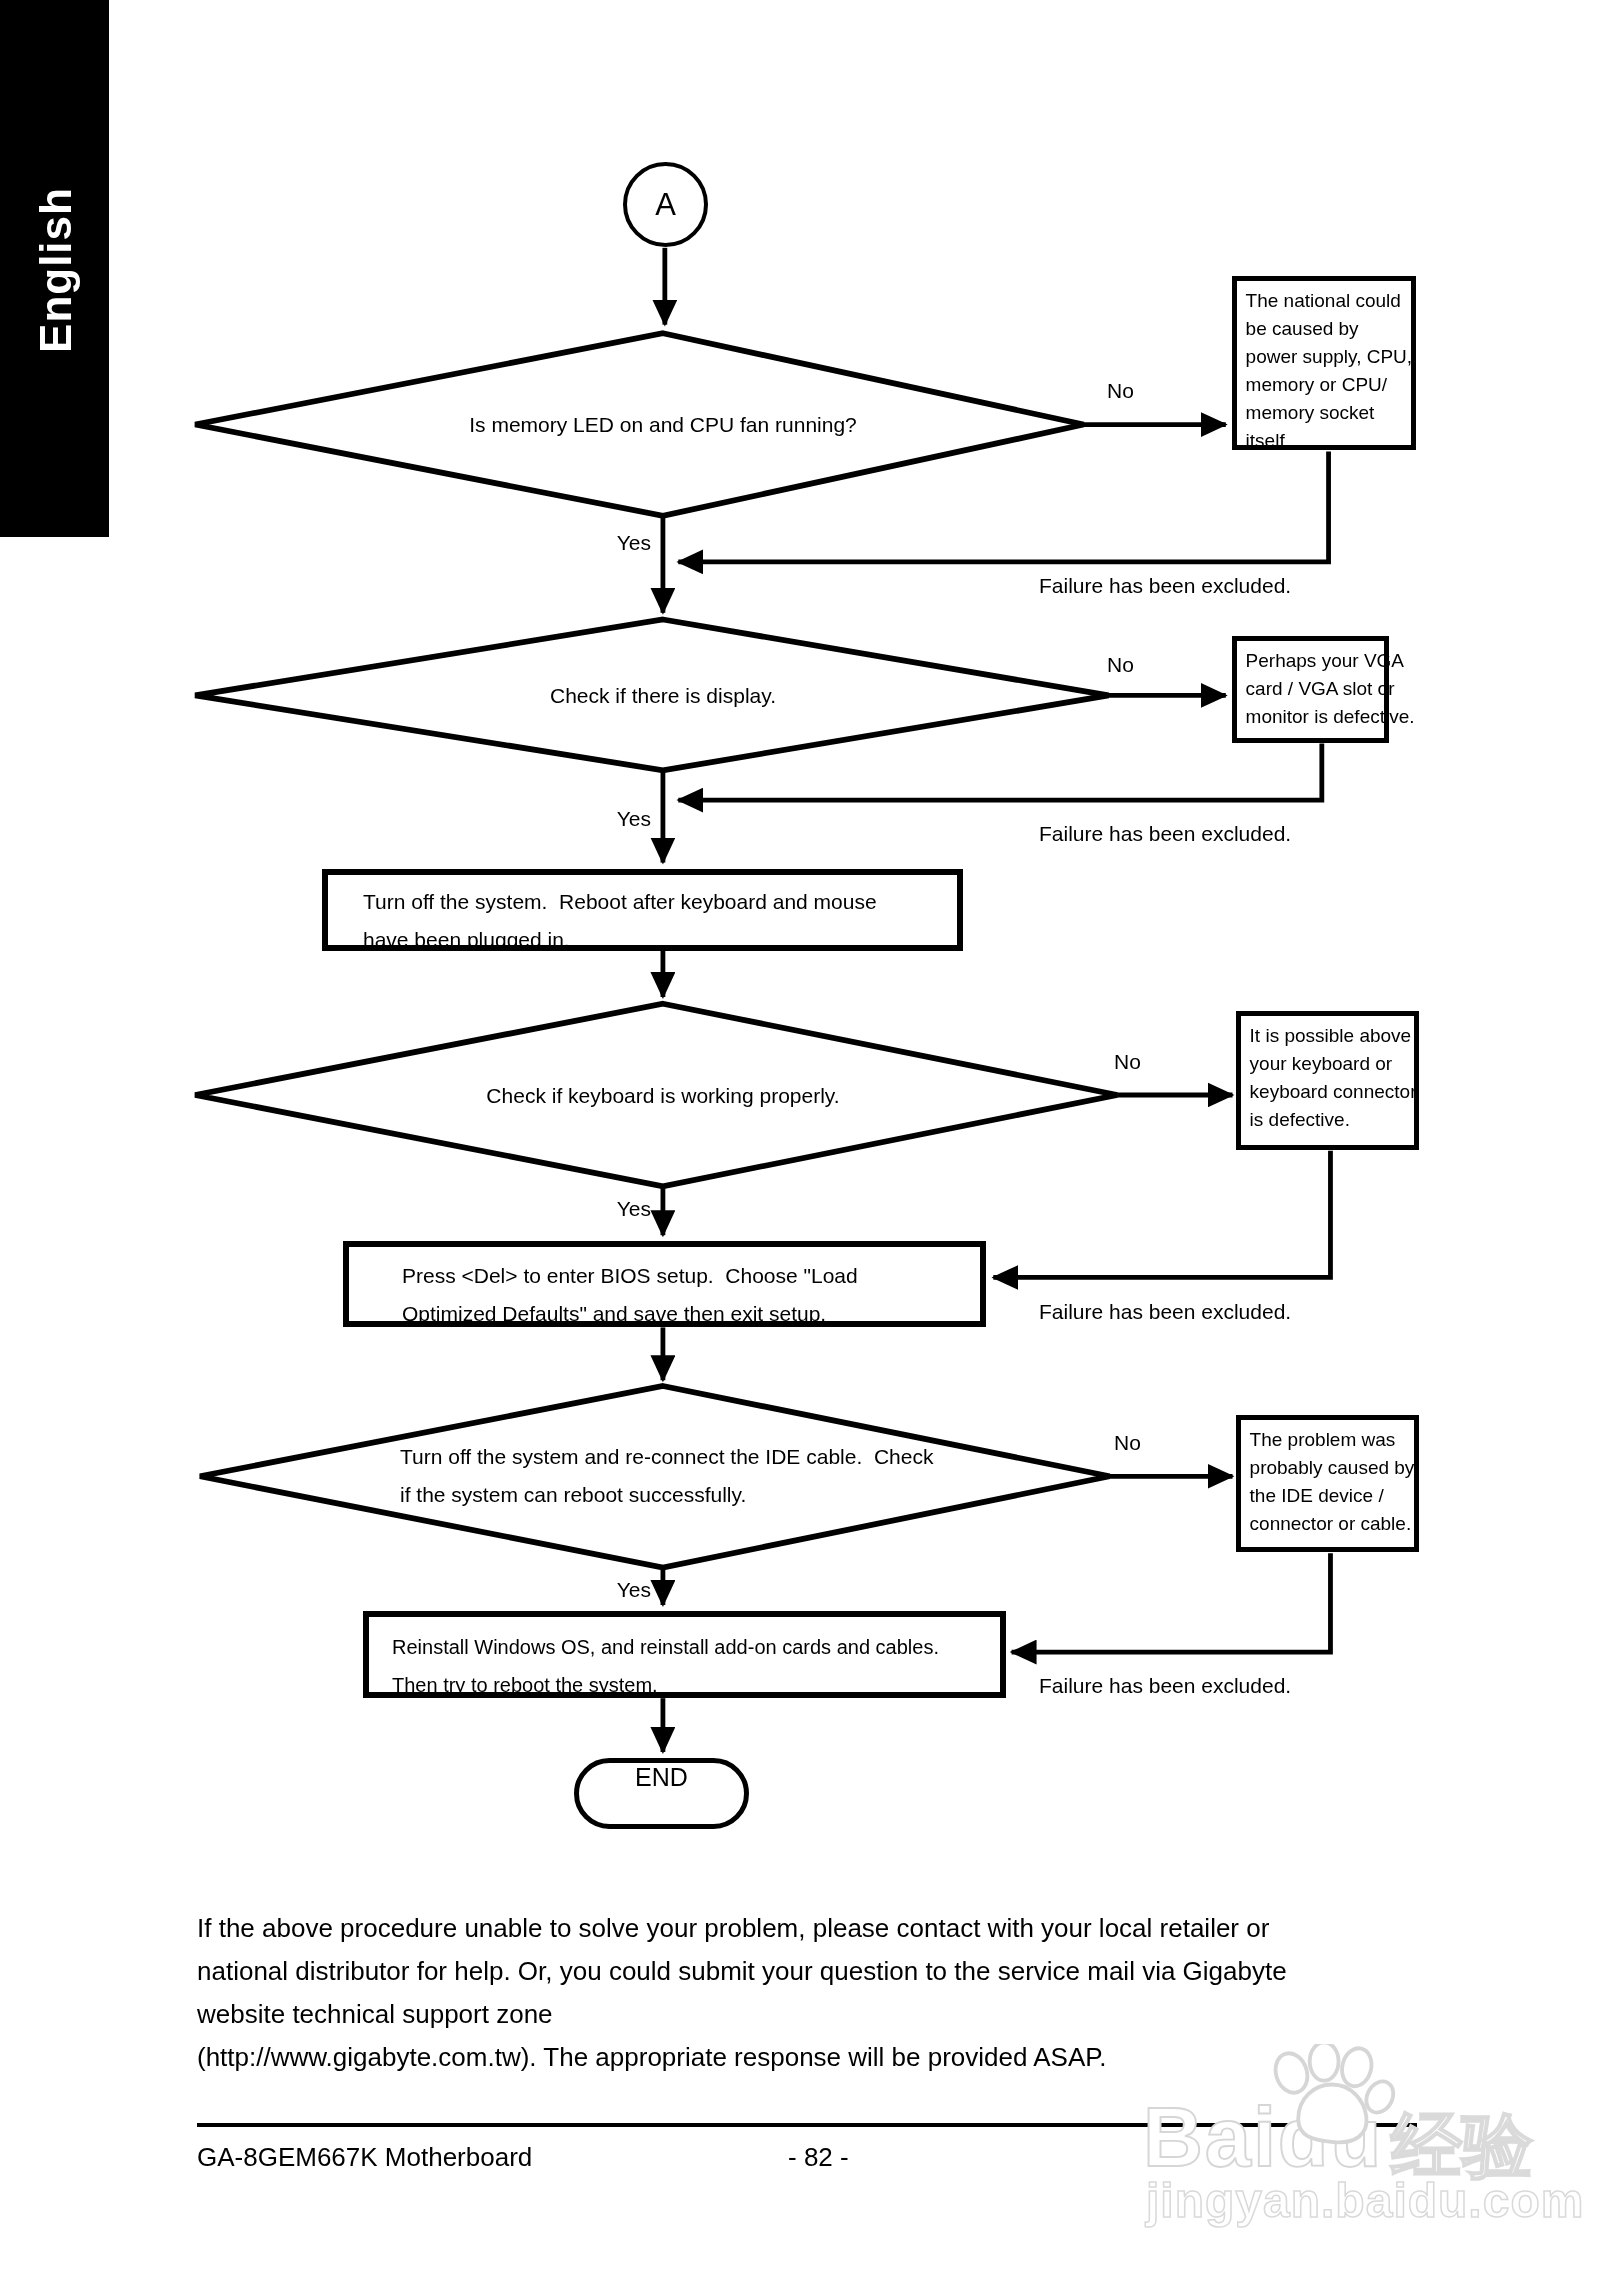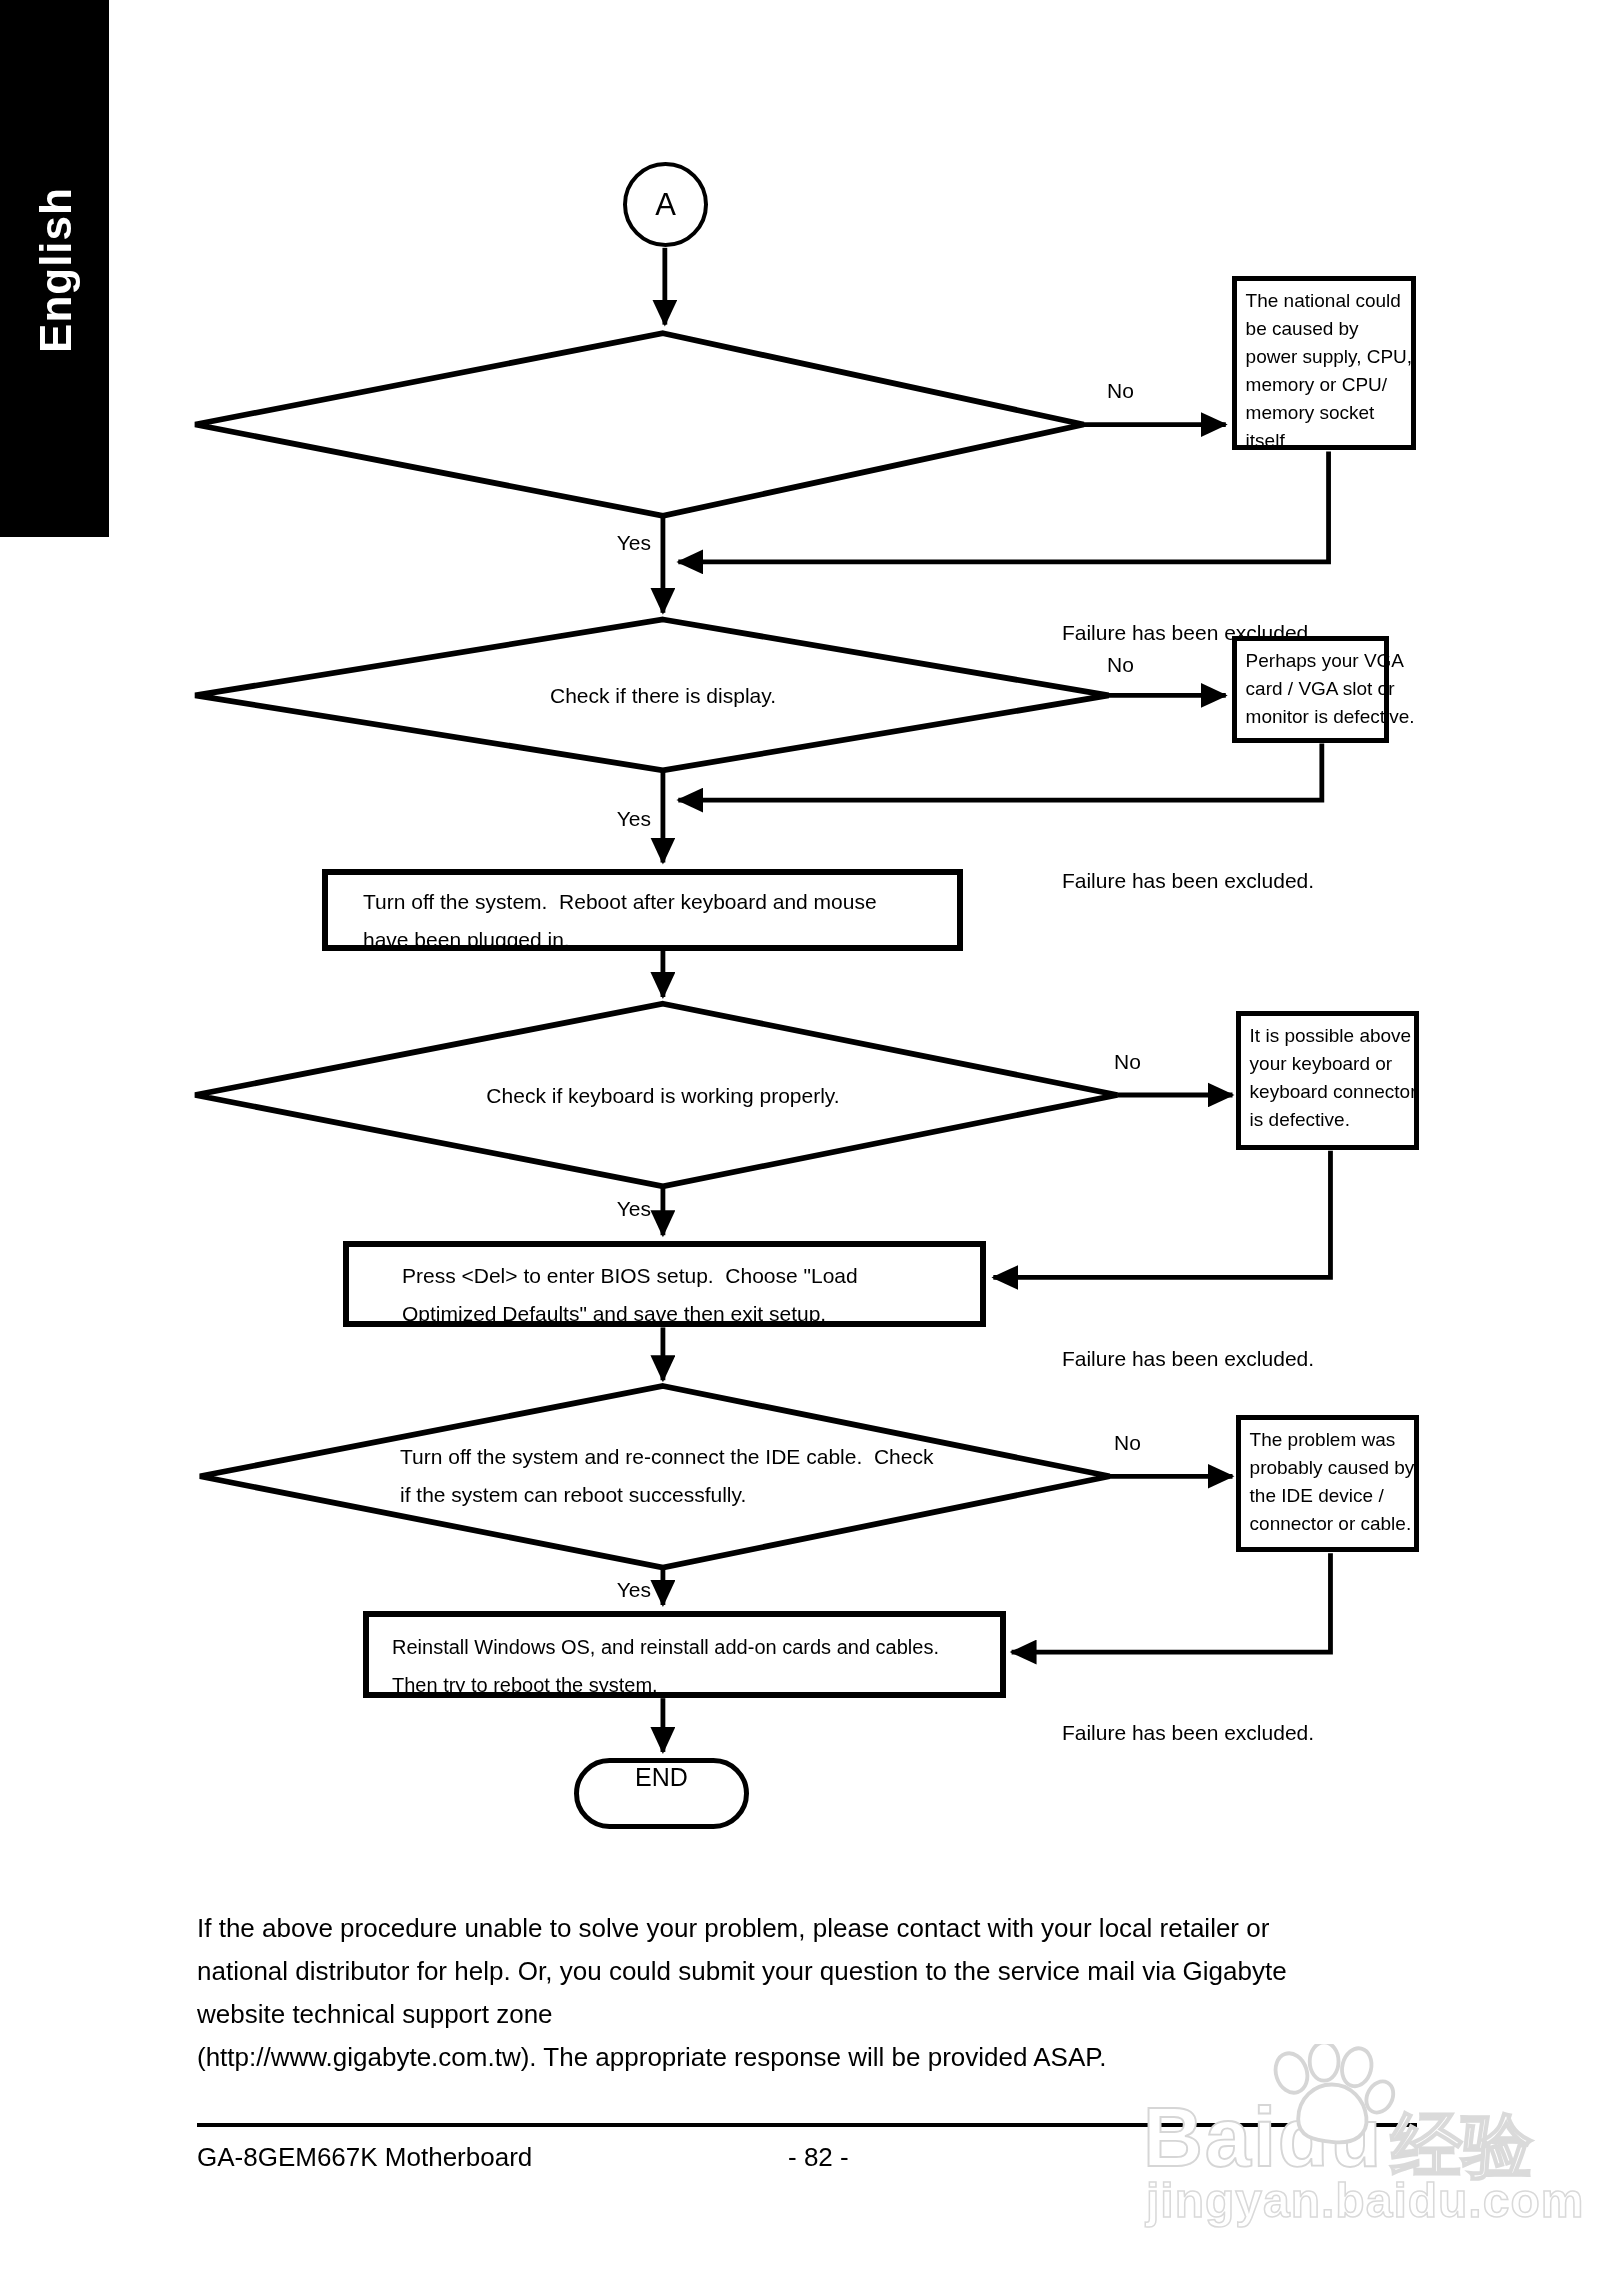--- a/index.html
+++ b/index.html
@@ -5,21 +5,21 @@
   html,body{margin:0;padding:0;background:#ffffff;}
   #page{position:relative;width:1614px;height:2286px;background:#ffffff;overflow:hidden;
         font-family:"Liberation Sans", sans-serif;color:#000;}
   .abs{position:absolute;}
   .pre{white-space:pre;}
   .preline{white-space:pre-line;}
   #svgcanvas{position:absolute;left:0;top:0;}
   
   .dtext{font-size:21px;line-height:29px;text-align:center;}
   .lbl{font-size:21px;}
-  .failure{font-size:21px;width:298px;text-align:center;margin-top:47px;}
+  .failure{font-size:21px;width:298px;text-align:left;}
   
   .cause{border:5.8px solid #000;background:#fff;font-size:19px;line-height:28px;
          padding:5.8px 1.9px 3.8px 8.6px;box-sizing:border-box;}
   
   .proc{border:6.7px solid #000;background:#fff;font-size:21px;line-height:38px;
         box-sizing:border-box;}
   
   .circleA{width:85px;height:85px;border:4.8px solid #000;border-radius:50%;
            display:flex;align-items:center;justify-content:center;font-size:31px;box-sizing:border-box;}
   .endpill{width:175px;height:71px;border:5.8px solid #000;border-radius:36px;
@@ -93,20 +93,21 @@
   </svg>
 
   <div class="abs sidebar">
     <div class="abs sidebar-label">English</div>
   </div>
 
   <div class="abs circleA" style="left:623px;top:162px;">
     <span>A</span>
   </div>
 
+  <div class="abs dtext" style="left:375px;top:410px;width:576px;">Is memory LED on and CPU fan running?</div>
   <div class="abs dtext" style="left:423px;top:681px;width:480px;">Check if there is display.</div>
   <div class="abs dtext" style="left:423px;top:1081px;width:480px;">Check if keyboard is working properly.</div>
   <div class="abs dtext pre" style="left:400px;top:1438px;width:576px;text-align:left;line-height:38px;">Turn off the system and re-connect the IDE cable.  Check
 if the system can reboot successfully.</div>
 
   <div class="abs lbl" style="left:591px;top:531px;width:60px;text-align:right;">Yes</div>
   <div class="abs lbl" style="left:591px;top:807px;width:60px;text-align:right;">Yes</div>
   <div class="abs lbl" style="left:591px;top:1197px;width:60px;text-align:right;">Yes</div>
   <div class="abs lbl" style="left:591px;top:1578px;width:60px;text-align:right;">Yes</div>
 

